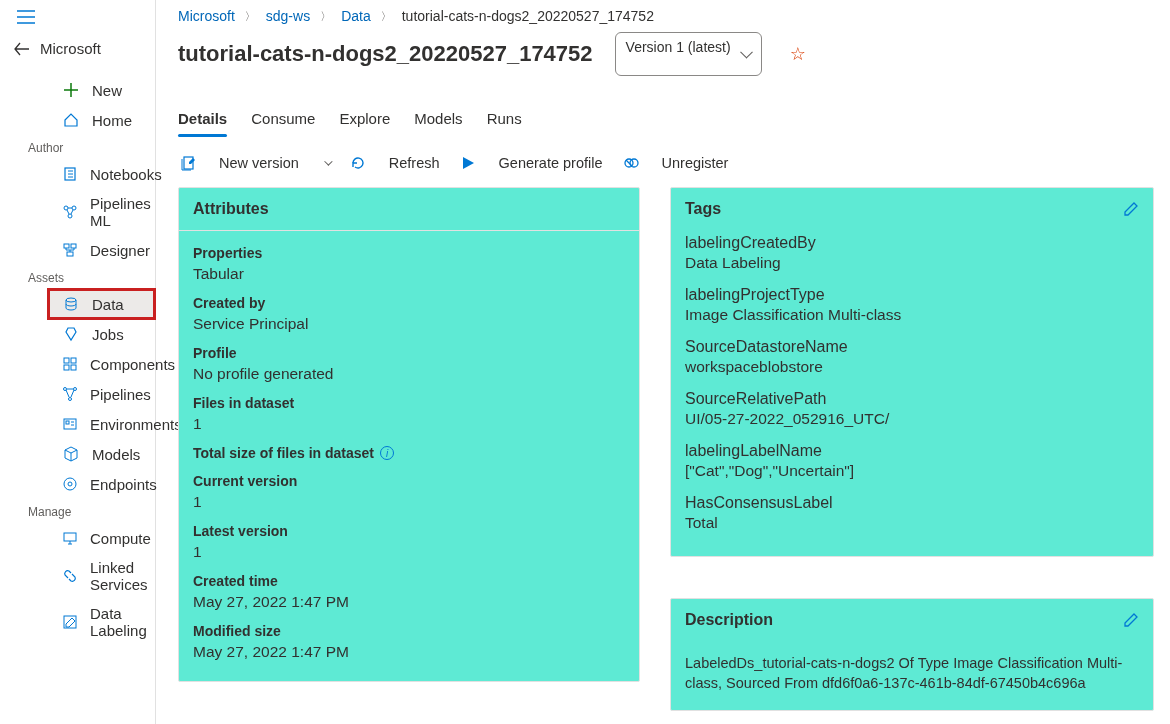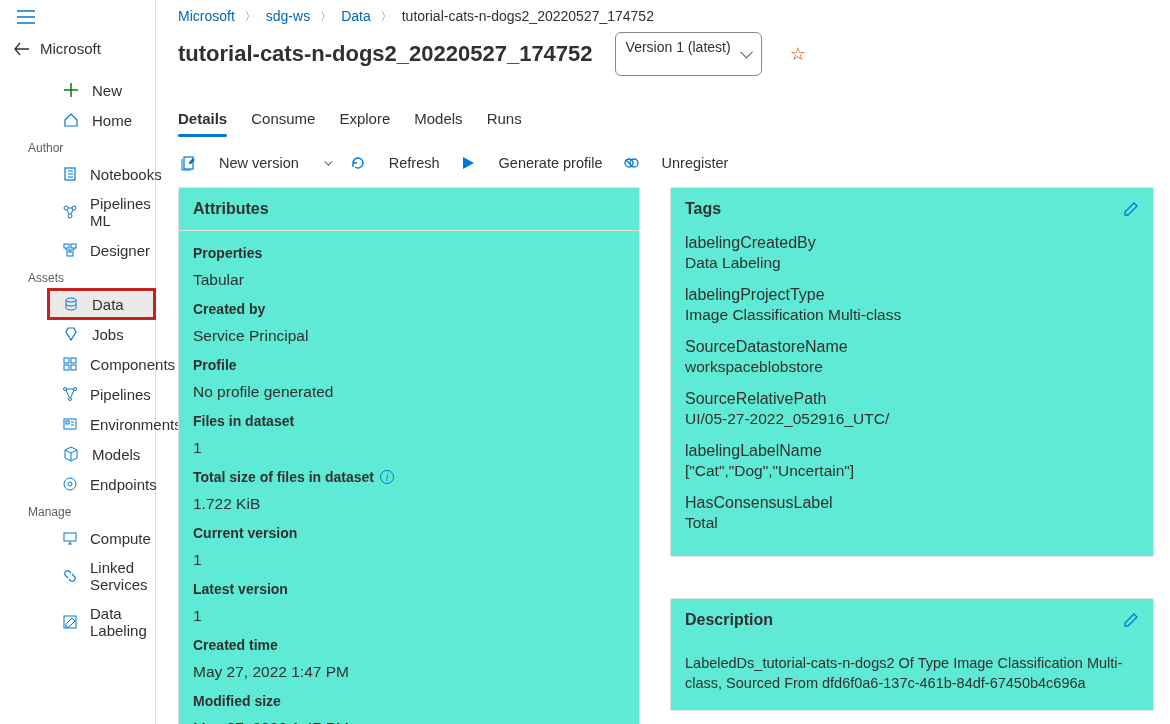--- a/index.html
+++ b/index.html
@@ -198,21 +198,21 @@
       font-size: 14px;
       font-weight: 600;
       color: #323130;
       display: flex;
       align-items: center;
       gap: 6px;
     }
     .attr-value {
       font-size: 15.5px;
       color: #323130;
-      margin-top: 10px;
+      margin-top: 4px;
     }
     .info-icon {
       width: 14px; height: 14px;
       border: 1px solid #0078d4;
       border-radius: 50%;
       display: inline-flex;
       align-items: center;
       justify-content: center;
       font-size: 10px;
       color: #0078d4;
@@ -486,21 +486,20 @@
             <div class="attr">
               <div class="attr-label">Profile</div>
               <div class="attr-value">No profile generated</div>
             </div>
             <div class="attr">
               <div class="attr-label">Files in dataset</div>
               <div class="attr-value">1</div>
             </div>
             <div class="attr">
               <div class="attr-label">Total size of files in dataset<span class="info-icon">i</span></div>
-              <div class="attr-value">1.722 KiB</div>
             </div>
             <div class="attr">
               <div class="attr-label">Current version</div>
               <div class="attr-value">1</div>
             </div>
             <div class="attr">
               <div class="attr-label">Latest version</div>
               <div class="attr-value">1</div>
             </div>
             <div class="attr">

